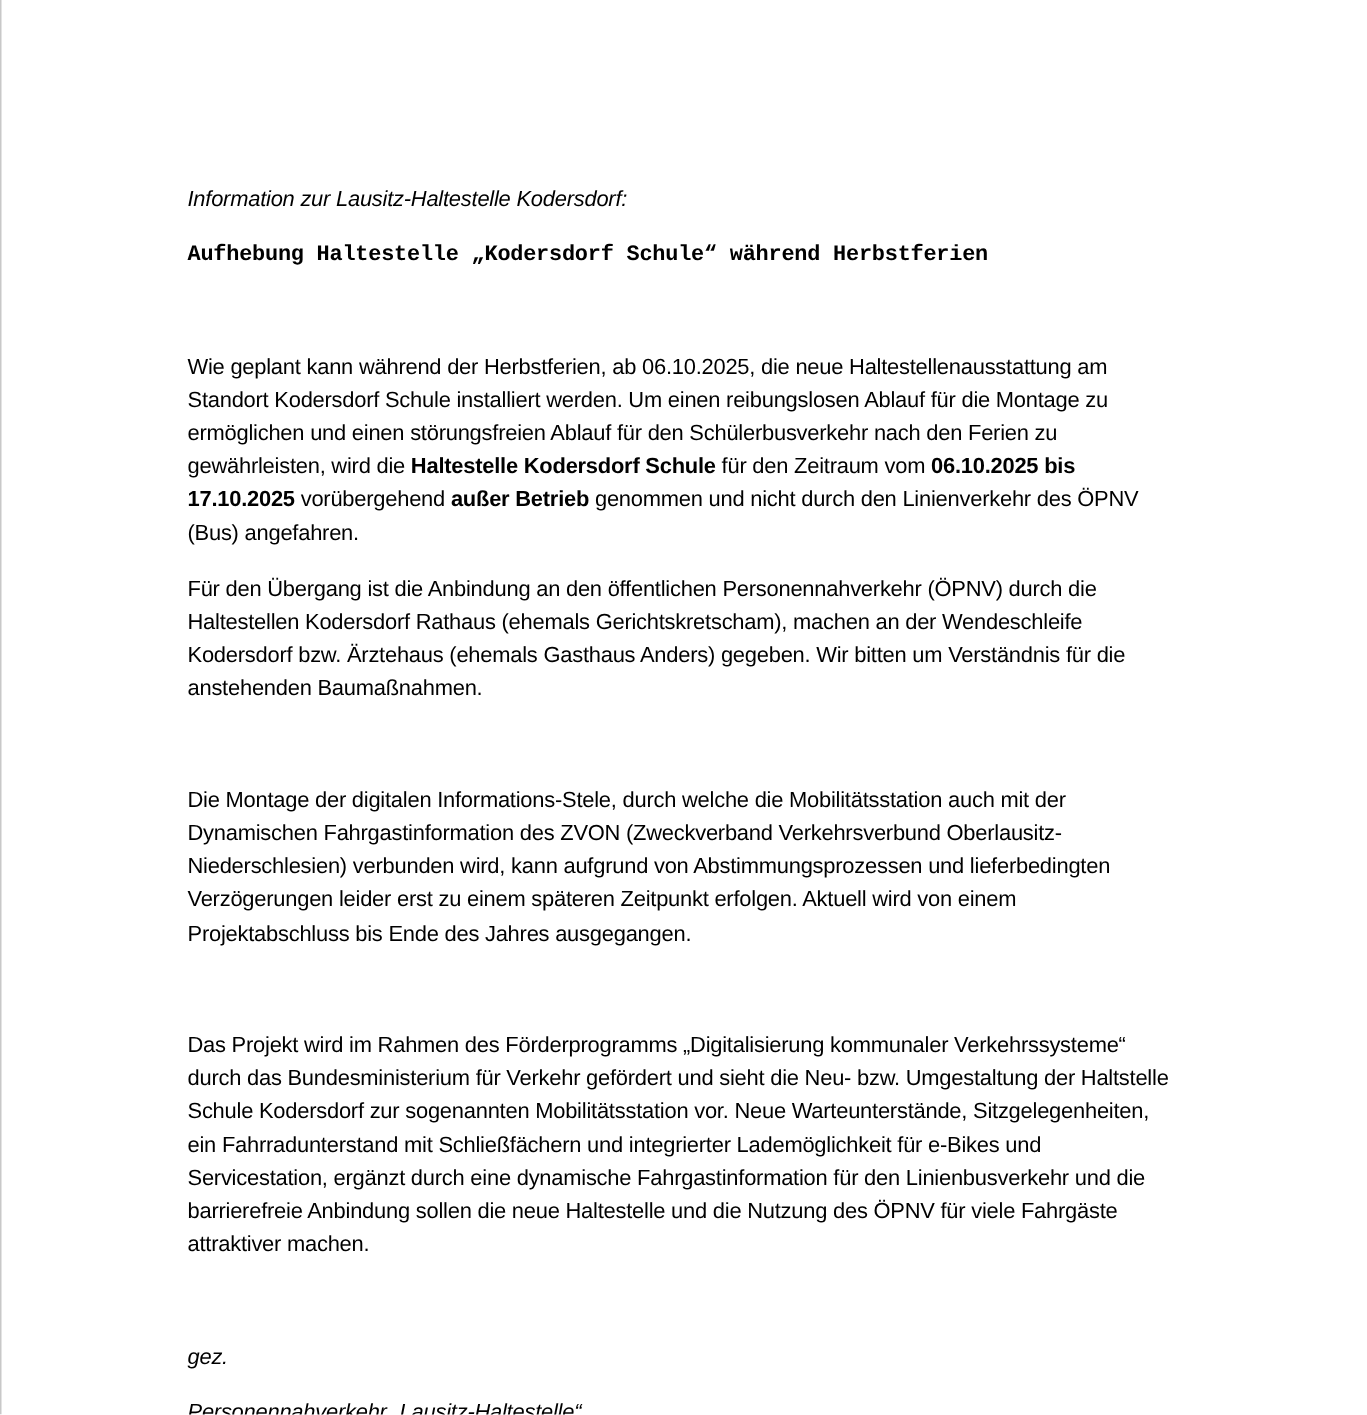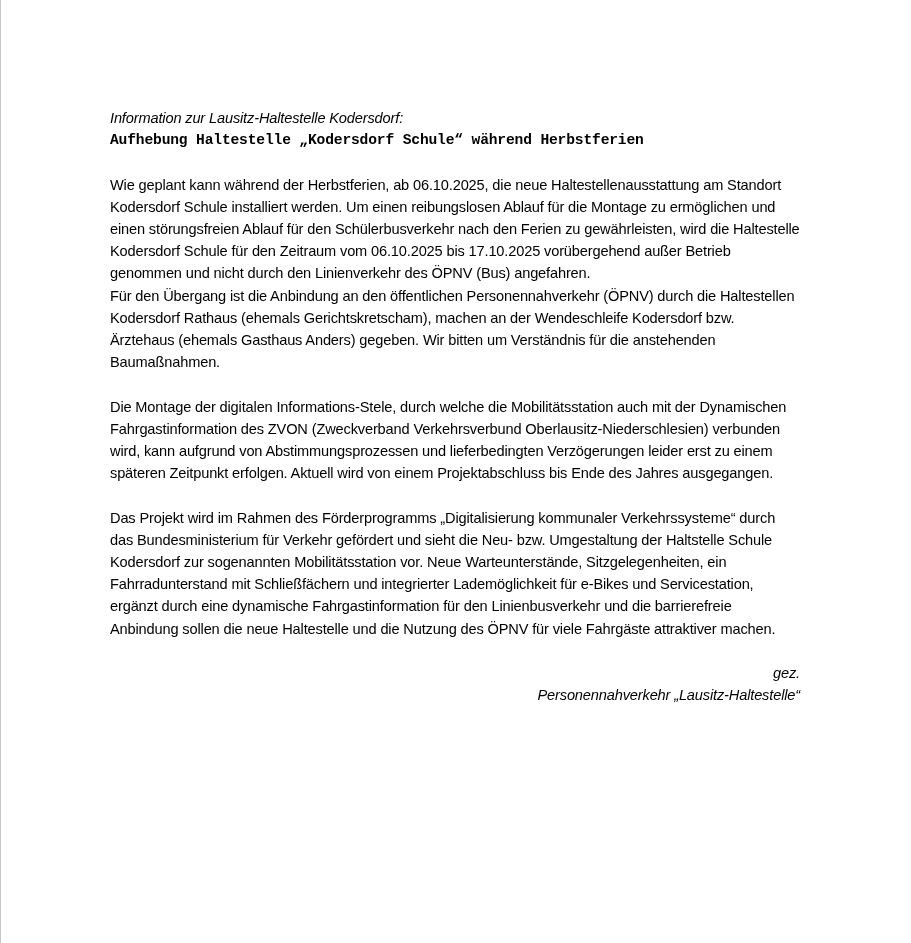--- a/index.html
+++ b/index.html
@@ -26,38 +26,37 @@
     .doc {
       position: absolute;
       left: 110px;
       top: 107px;
       width: 690px;
       font-size: 14.6px;
       line-height: 22.2px;
       letter-spacing: -0.15px;
     }
     .doc p {
-      margin: 0;
+      margin: 15px;
     }
     .intro-line {
       font-style: italic;
     }
     .headline {
       font-weight: bold;
       font-family: Liberation Mono, monospace;
     }
     .gap {
       height: 22.2px;
     }
     b {
-      font-weight: normal;
+      font-weight: bold;
     }
     .sig {
       font-style: italic;
-      text-align: right;
     }
   </style>
 </head>
 <body>
 
 <div class="page-border"></div>
 
 <div class="doc">
   <p class="intro-line">Information zur Lausitz-Haltestelle Kodersdorf:</p>
   <p class="headline">Aufhebung Haltestelle „Kodersdorf Schule“ während Herbstferien</p>

